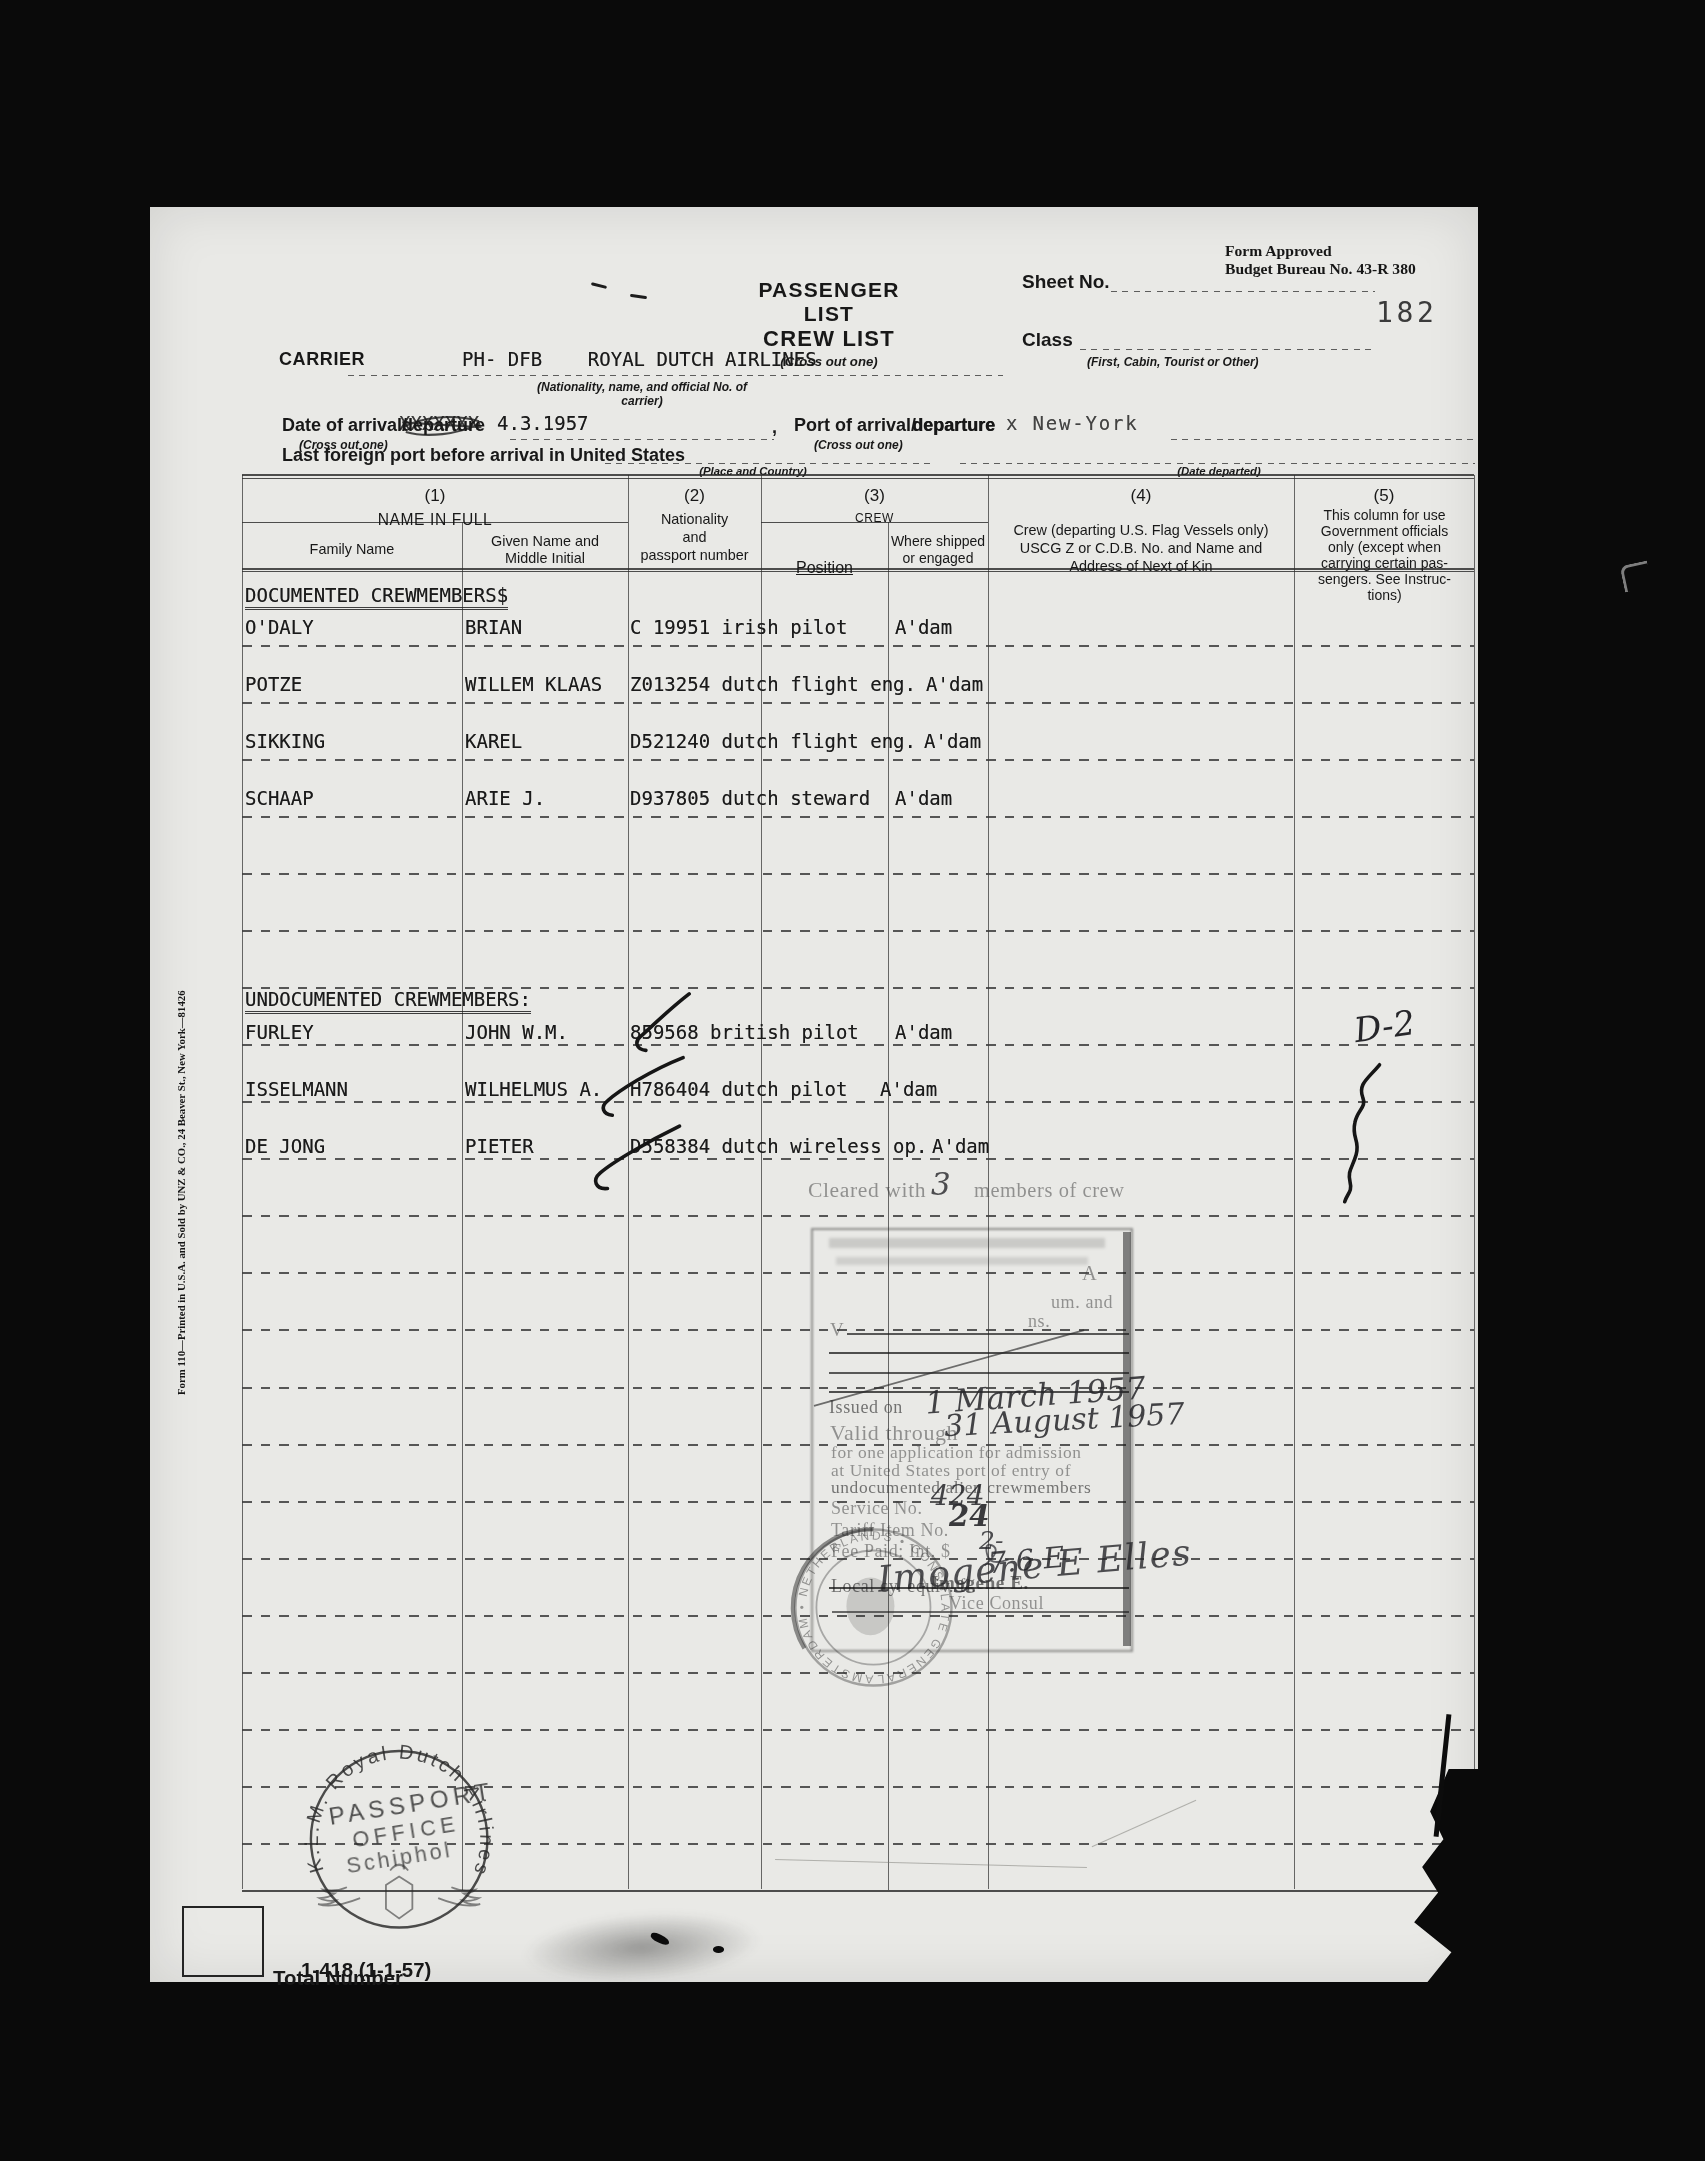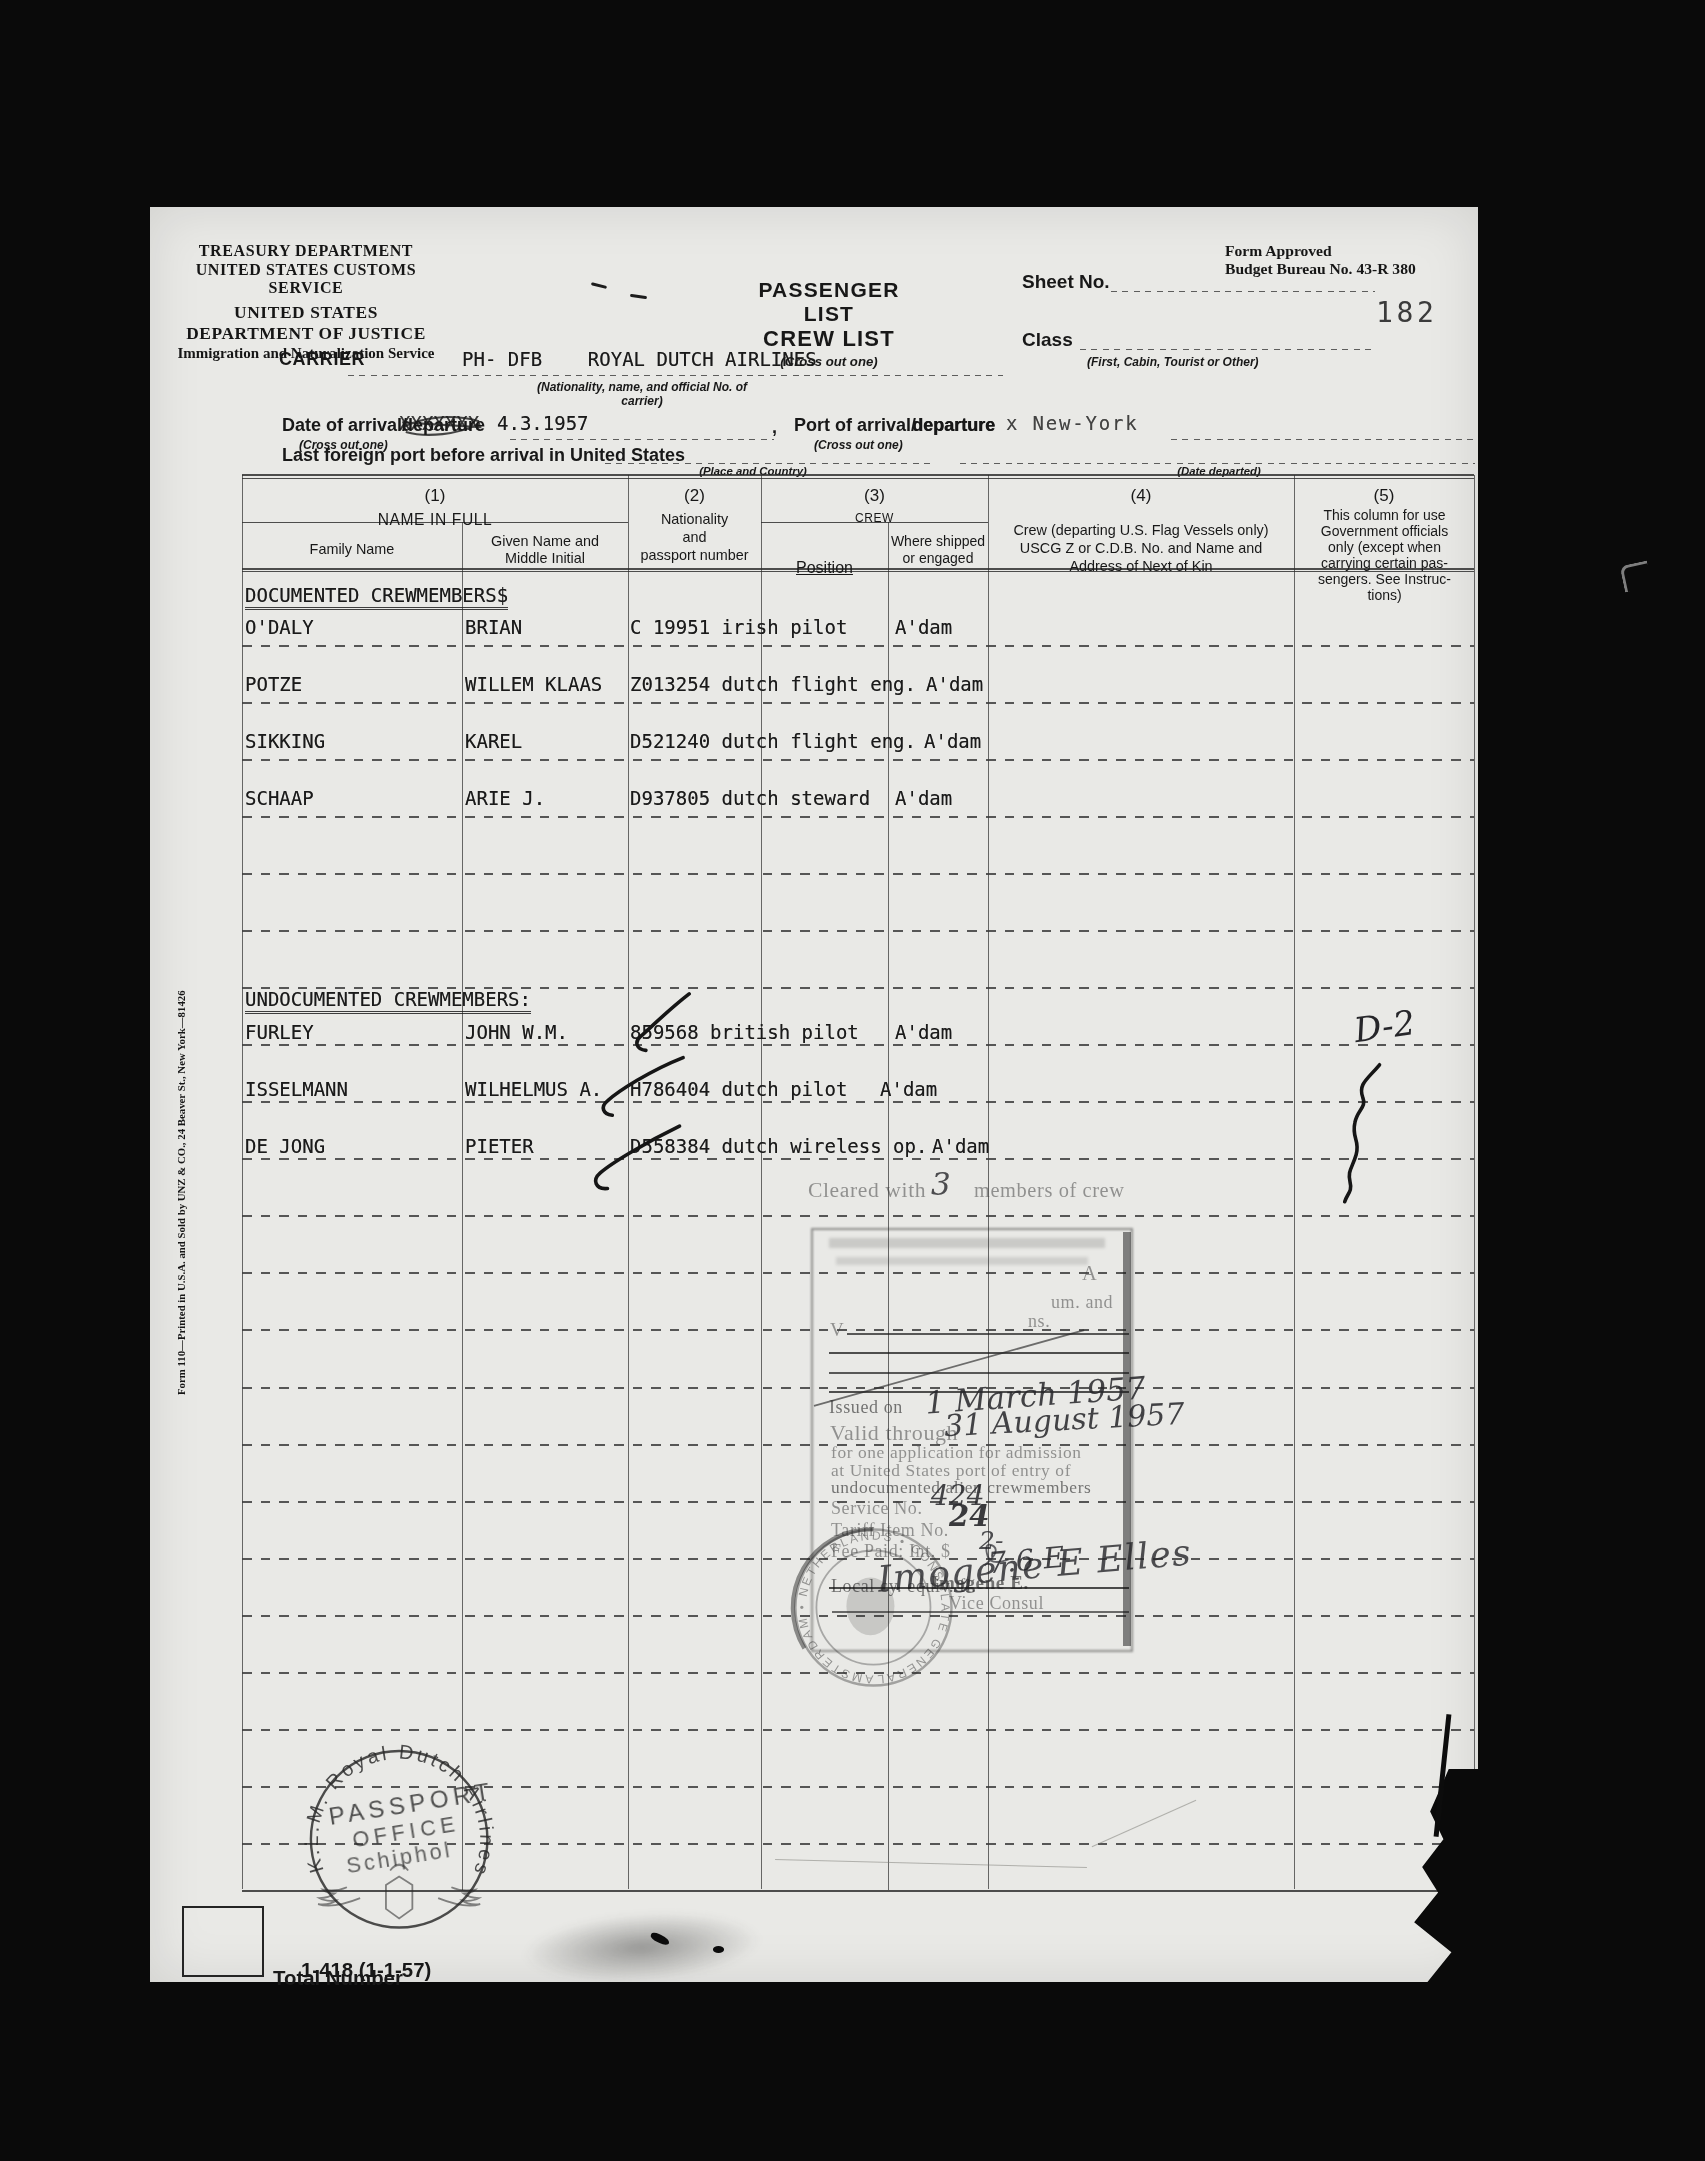--- a/index.html
+++ b/index.html
@@ -34,26 +34,20 @@
        background:repeating-linear-gradient(90deg,#3a3a3a 0 6px,transparent 6px 11.4px);}
   .penmark{position:absolute;background:#1d1d1d;border-radius:1.8px;}
   svg text{font-family:"Liberation Sans",sans-serif;}
 </style>
 </head>
 <body>
 
 <div id="stage">
   <div id="paper">
 
-    <div class="abs ctr" style="left:24px;top:35px;width:264px;">
-      <div class="sh" style="font-size:16px;letter-spacing:0.6px;">TREASURY DEPARTMENT</div>
-      <div class="sh" style="font-size:16px;letter-spacing:0.6px;margin-top:1.2px;">UNITED STATES CUSTOMS SERVICE</div>
-      <div class="sh" style="font-size:17.4px;letter-spacing:0.6px;margin-top:4.8px;">UNITED STATES DEPARTMENT OF JUSTICE</div>
-      <div class="sh" style="font-size:15px;font-weight:bold;margin-top:1.2px;">Immigration and Naturalization Service</div>
-    </div>
 
     <div class="abs" style="left:1075px;top:35px;">
       <div class="sh" style="font-size:15.6px;">Form Approved</div>
       <div class="sh" style="font-size:15.6px;">Budget Bureau No. 43-R 380</div>
     </div>
 
     <div class="abs ctr" style="left:589px;top:71px;width:180px;">
       <div class="fs b" style="font-size:21px;letter-spacing:1.2px;">PASSENGER LIST</div>
       <div class="fs b" style="font-size:22px;letter-spacing:1.2px;">CREW LIST</div>
       <div class="fs b it" style="font-size:13.2px;margin-top:2.4px;">(Cross out one)</div>

